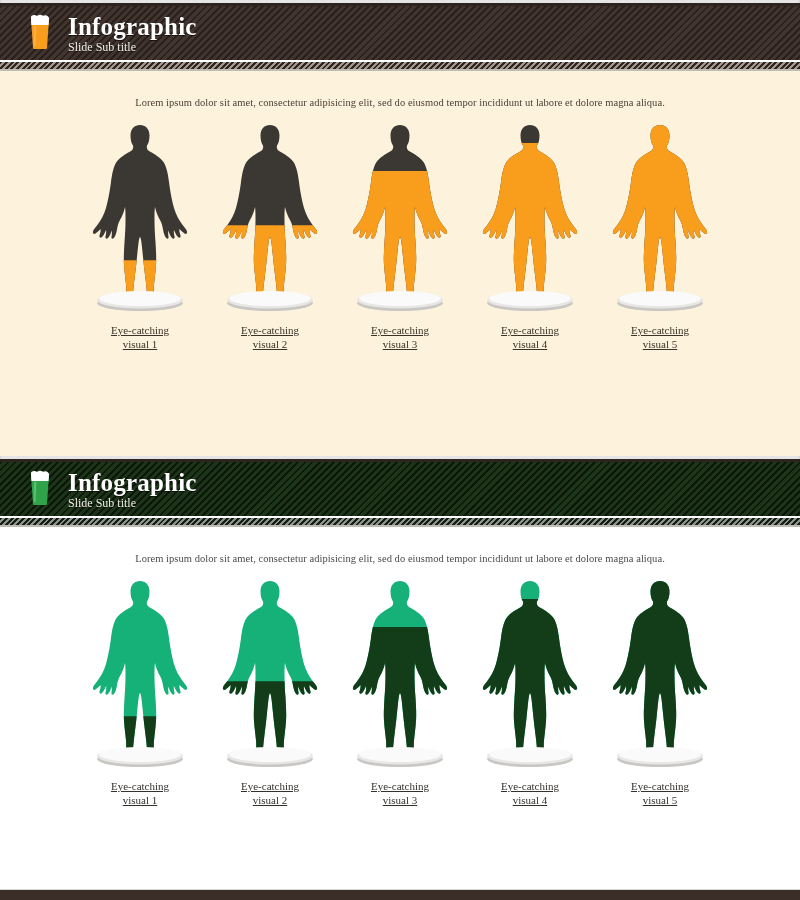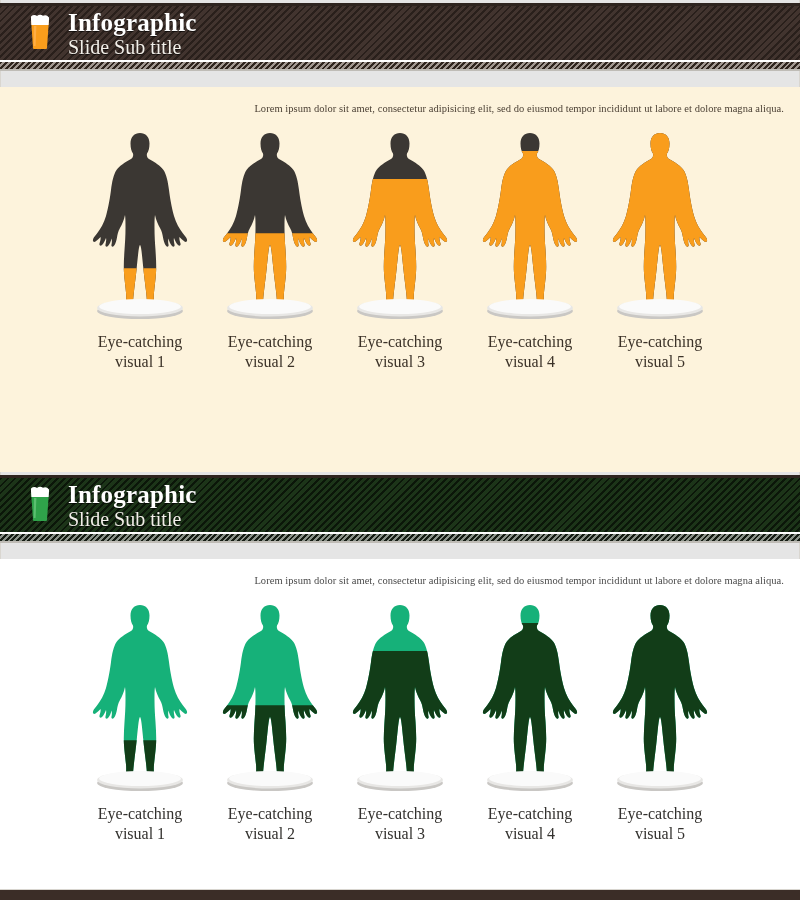--- a/index.html
+++ b/index.html
@@ -78,21 +78,21 @@
   .banner-title {
     color: #ffffff;
     font-size: 25px;
     font-weight: bold;
     letter-spacing: 0.2px;
     margin: 0 0 2px 0;
     text-shadow: 0 1px 0 rgba(0,0,0,0.6);
   }
   .banner-sub {
     color: #f2efe9;
-    font-size: 20px;
+    font-size: 12px;
     font-weight: normal;
     margin: 0;
     text-shadow: 0 1px 0 rgba(0,0,0,0.6);
   }
 
   
   .banner-strip {
     height: 7px;
     width: 800px;
     border-top: 2px solid #ffffff;
@@ -126,23 +126,23 @@
   
   .body-area {
     position: relative;
     width: 800px;
     box-sizing: border-box;
   }
   .body-area.cream { background: #fdf3dc; height: 385px; }
   .body-area.white { background: #ffffff; height: 382px; }
 
   .lead-text {
-    margin: 16px;
-    padding-top: 16px;
-    text-align: right;
+    margin: 0;
+    padding-top: 26px;
+    text-align: center;
     font-size: 10.5px;
     color: #4a3f33;
     letter-spacing: 0.05px;
   }
   .body-area.white .lead-text { color: #4a4a4a; }
 
   .figures-row {
     display: flex;
     justify-content: center;
     align-items: flex-end;
@@ -171,23 +171,24 @@
     position: absolute;
     left: 50%;
     transform: translateX(-50%);
     bottom: 0;
     width: 90px;
     height: 26px;
   }
   .caption {
     margin-top: 12px;
     text-align: center;
-    font-size: 16px;
+    font-size: 11px;
     line-height: 1.25;
     color: #3b3228;
+    text-decoration: underline;
   }
   .body-area.white .caption { color: #33312e; }
 
   
   .footer-bar {
     position: absolute;
     left: 0;
     bottom: 0;
     width: 800px;
     height: 10px;

